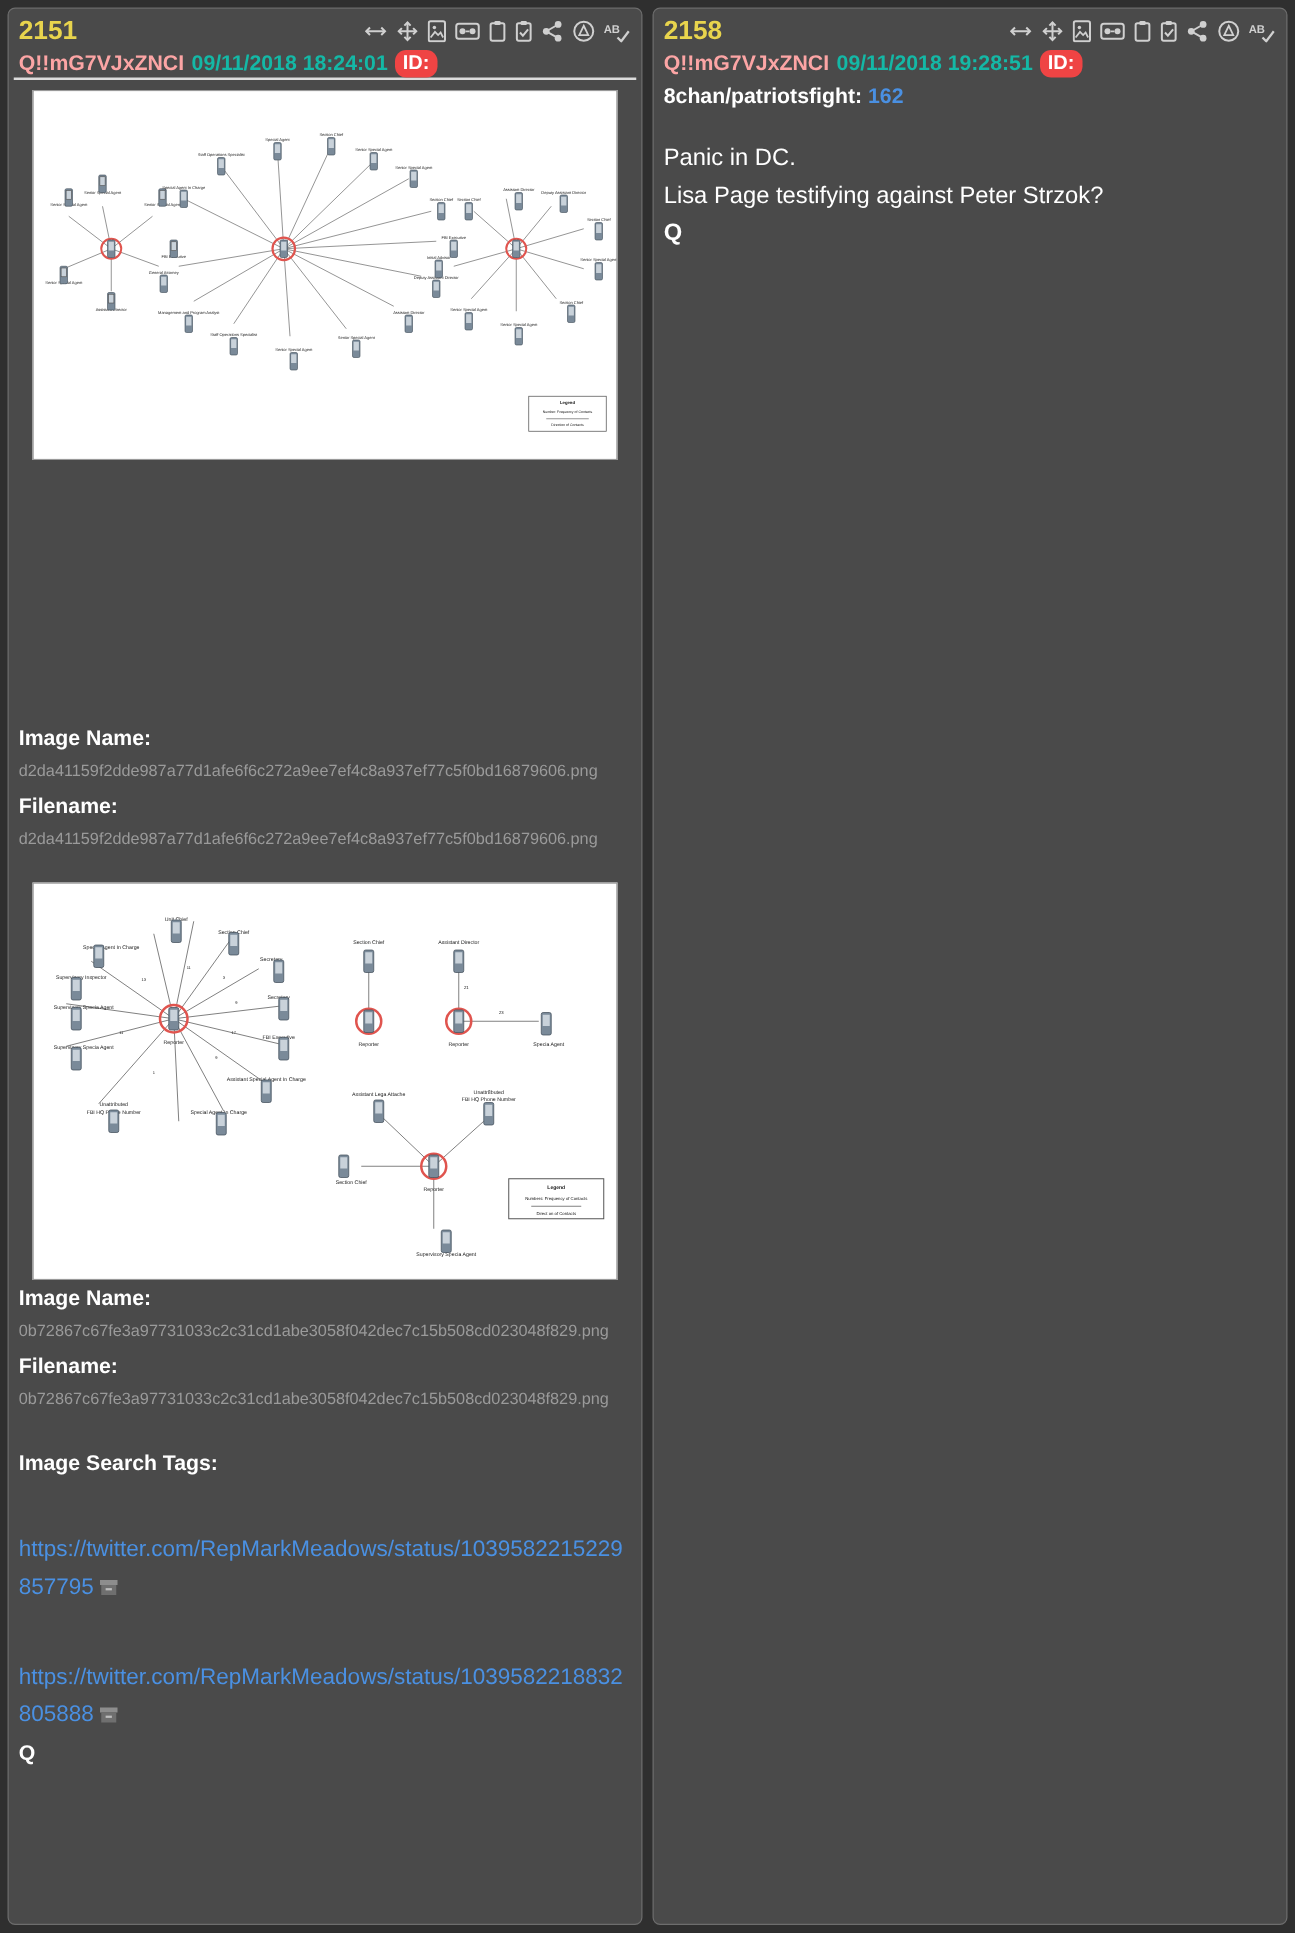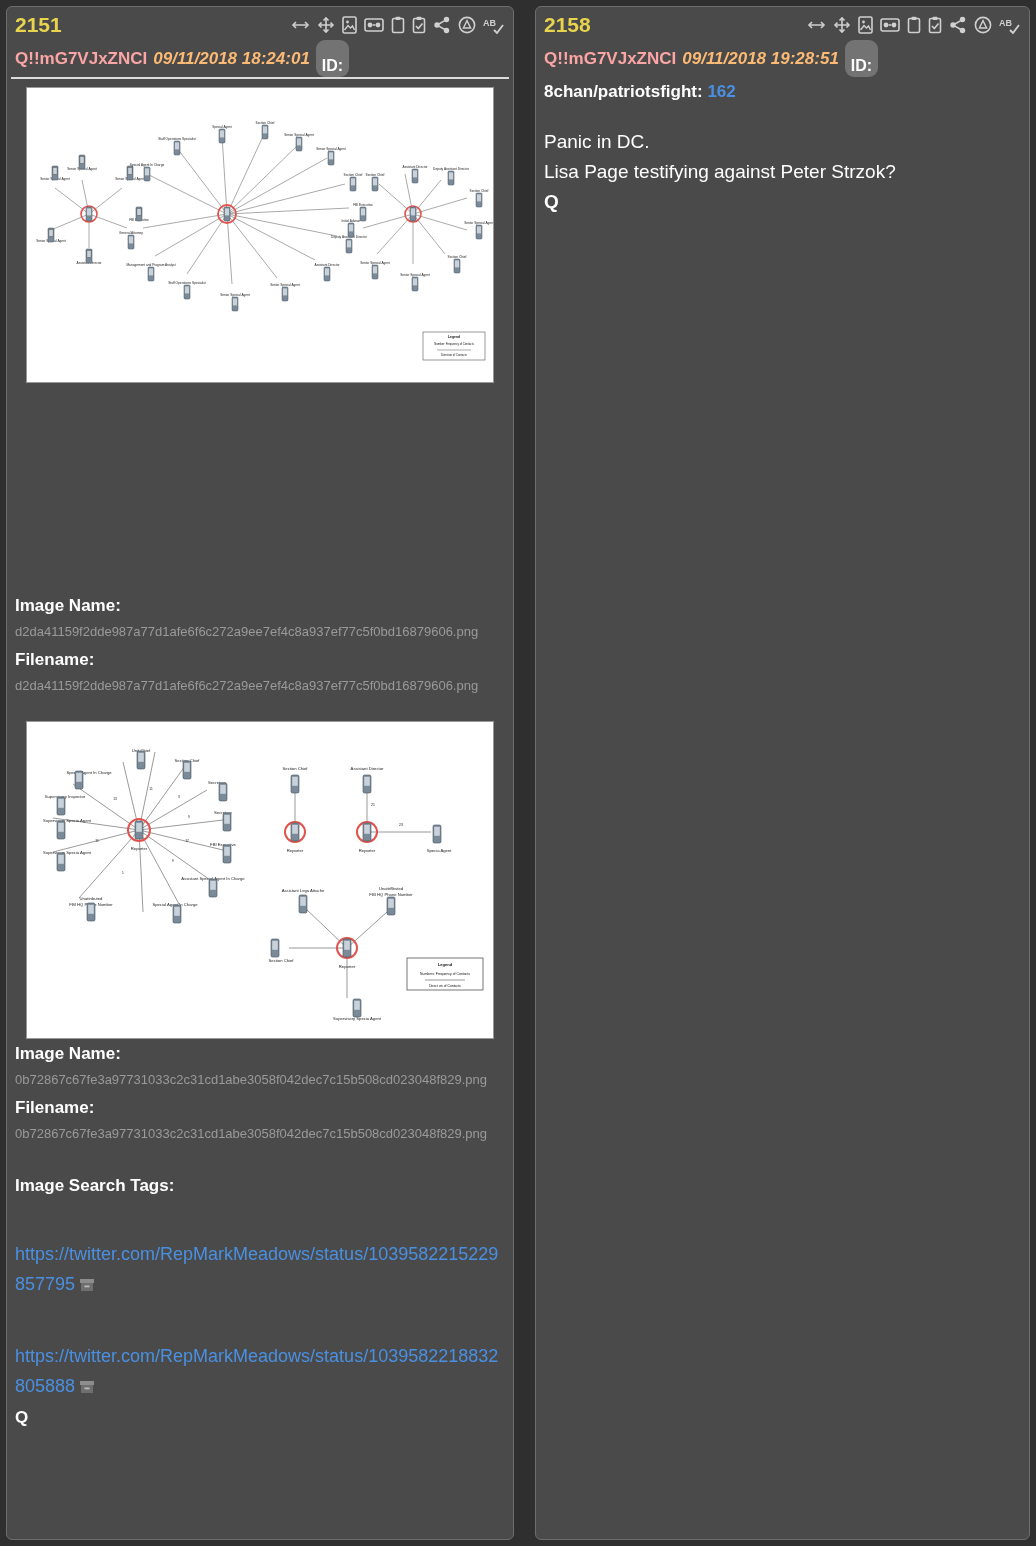--- a/index.html
+++ b/index.html
@@ -8,21 +8,21 @@
     padding: 0;
     background: #2f2f2f;
     font-family: "Liberation Sans", sans-serif;
   }
   #app {
     width: 1036px;
     height: 1546px;
     position: relative;
     background: #2f2f2f;
     display: flex;
-    gap: 21px;
+    gap: 8px;
     padding: 6px 6px 6px 6px;
   }
   .post {
     background: #4a4a4a;
     border: 1px solid #6d6d6d;
     border-radius: 6px;
     position: relative;
     overflow: hidden;
   }
   .post-left {
@@ -57,26 +57,26 @@
     margin-top: 3px;
     font-size: 17px;
     font-weight: bold;
     line-height: 22px;
     display: flex;
     align-items: center;
     flex-wrap: wrap;
     gap: 0;
   }
   .trip { color: #fca5a5; margin-right: 6px; }
-  .date { color: #fdba74; margin-right: 6px; font-style: italic; }
+  .date { color: #14b8a6; margin-right: 6px; }
   .idlabel {
-    background: #737373;
+    background: #ef4444;
     color: #fff;
     border-radius: 9px;
-    padding: 16px 6px 2px 6px;
+    padding: 1px 6px 2px 6px;
     font-size: 16px;
     line-height: 19px;
     display: inline-block;
     text-align: right;
   }
   .hdr-row3 {
     margin-top: 4px;
     font-size: 17px;
     font-weight: bold;
     line-height: 22px;

